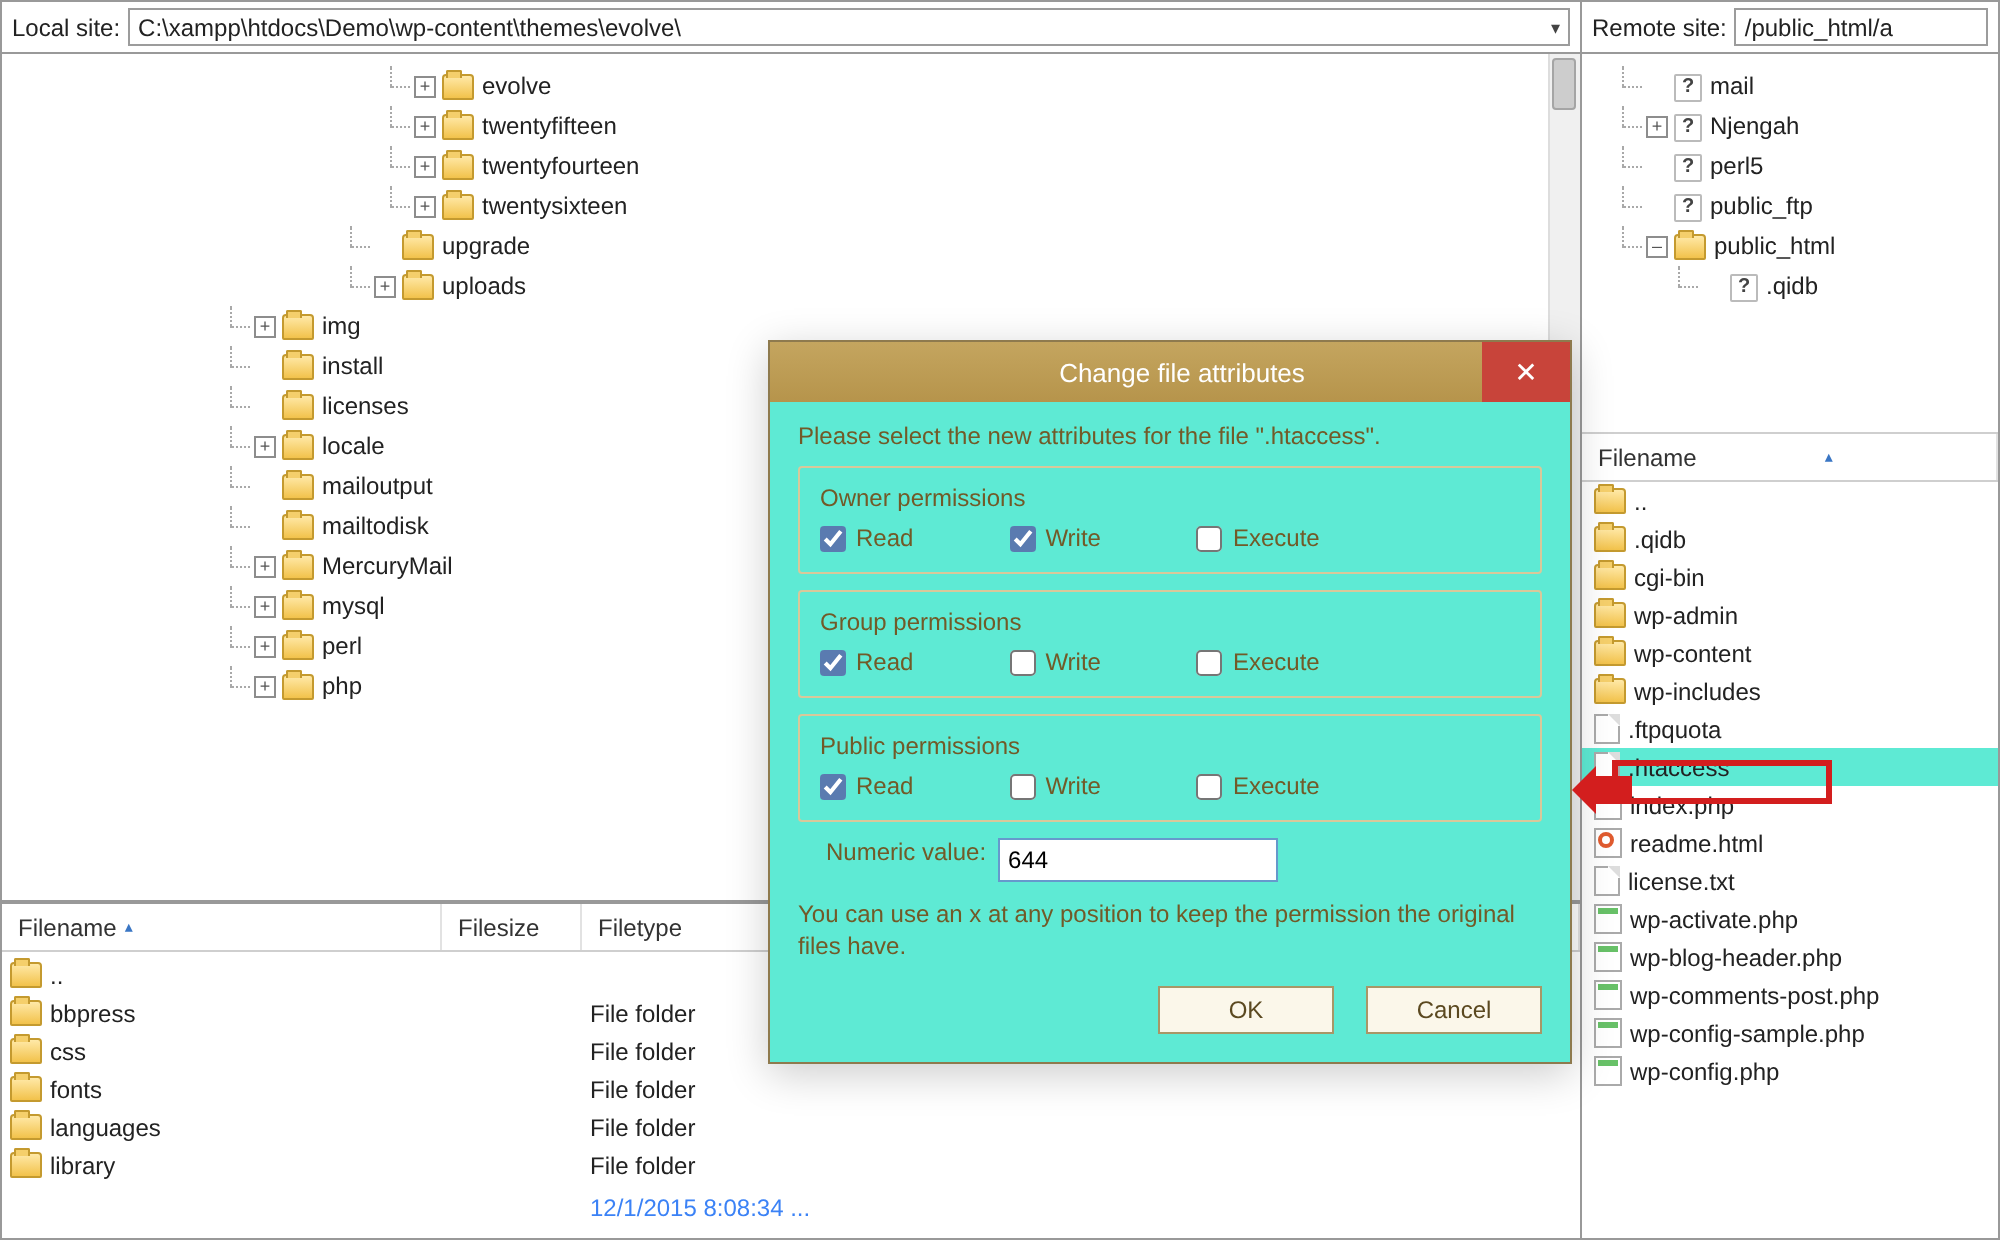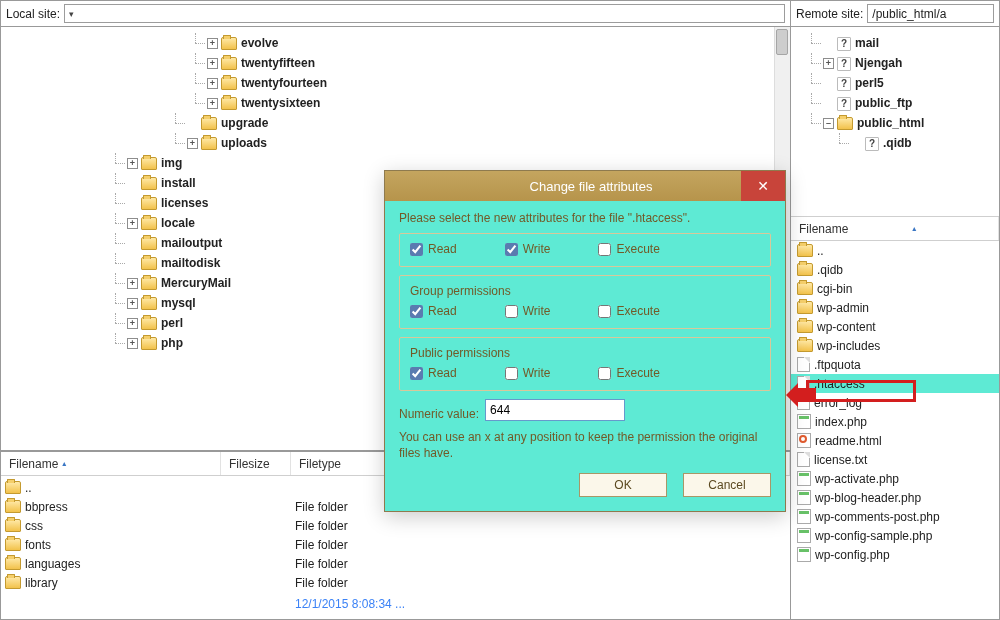--- a/index.html
+++ b/index.html
@@ -12,21 +12,21 @@
   .path-bar { display:flex; align-items:center; gap:4px; padding:3px 5px; border-bottom:1px solid #999; height:26px;text-align:right; }
   .path-bar label { font-size:12px; }
   .path-bar .combo { flex:1; border:1px solid #9c9c9c; background:#fff; height:19px; display:flex; align-items:center; padding:0 4px; font-size:12px; justify-content:space-between; }
   .combo .caret { font-size:9px; color:#444; }
 
   .tree-zone { flex:1; overflow:auto; position:relative; padding:6px 4px 6px 6px; border-bottom:1px solid #999;}
   .tree-zone .scroll-gutter { position:absolute; right:0; top:0; bottom:0; width:16px; background:#f0f0f0; border-left:1px solid #ddd;}
   .tree-zone .scroll-thumb { position:absolute; right:2px; top:2px; width:12px; height:26px; background:#cdcdcd; border:1px solid #a5a5a5; border-radius:2px;}
   ul.tree,ul.tree ul{ list-style:none; padding-left:18px; }
   ul.tree>li>ul{padding-left:28px;}
-  ul.tree li { position:relative; white-space:nowrap; height:20px; line-height:20px;font-weight:bold;}
+  ul.tree li { position:relative; white-space:nowrap; height:20px; line-height:20px;}
   ul.tree li::before{ content:""; position:absolute; left:-12px; top:0; bottom:50%; border-left:1px dotted #a9a9a9;}
   ul.tree li::after{ content:""; position:absolute; left:-12px; top:10px; width:10px; border-top:1px dotted #a9a9a9;}
   ul.tree li:last-child::before{bottom:10px;}
   .expander{display:inline-flex;width:11px;height:11px;border:1px solid #8d8d8d;background:#fff;vertical-align:middle;align-items:center;justify-content:center;font-size:9px;line-height:1;margin-right:3px;color:#555;}
   .noexp{display:inline-block;width:14px;}
   .folder-icon{display:inline-flex;width:16px;height:13px;background:linear-gradient(#ffe9a8,#f2c24b);border:1px solid #c49a2f;border-radius:2px 2px 1px 1px; vertical-align:middle; margin-right:4px; position:relative;}
   .folder-icon::before{content:"";position:absolute;top:-3px;left:1px;width:6px;height:3px;background:#f5cf6b;border:1px solid #c49a2f;border-bottom:none;border-radius:1px 1px 0 0;}
   .unknown-icon{display:inline-flex;width:14px;height:14px;background:#fff;border:1px solid #bbb;vertical-align:middle;margin-right:4px;align-items:center;justify-content:center;font-size:10px;font-weight:bold;color:#444;border-radius:1px;}
   .unknown-icon::after{content:"?";}
   .file-icon{display:inline-flex;width:13px;height:15px;background:#fff;border:1px solid #aaa;vertical-align:middle;margin-right:4px;position:relative;}
@@ -55,39 +55,40 @@
   .dialog{position:absolute;left:384px;top:170px;width:402px;background:#5eead4;border:1px solid #8e7a4e;box-shadow:0 5px 20px rgba(0,0,0,.2);}
   .dialog .titlebar{height:30px;background:linear-gradient(#c4a55f,#b6944b);display:flex;align-items:center;padding:0 0 0 12px;color:#fff;font-size:13px;justify-content:center;position:relative;}
   .dialog .titlebar span{color:#fff;}
   .dialog .closebtn{position:absolute;right:0;top:0;width:44px;height:30px;background:#c8443a;color:#fff;display:flex;align-items:center;justify-content:center;font-size:14px;}
   .dialog .body{padding:10px 14px 14px;color:#725a28;font-size:12px;}
   .group{border:1px solid #d9c89a;border-radius:2px;padding:8px 10px 10px;margin:8px 0;}
   .group .gtitle{font-size:12px;margin-bottom:6px;}
   .checks{display:flex;gap:48px;}
   .chk{display:flex;align-items:center;gap:5px;}
   .chk input{accent-color:#5a7bb0;width:13px;height:13px;}
-  .numrow{display:flex;align-items:flex-end;gap:6px;margin:8px 0;}
+  .numrow{display:flex;align-items:flex-start;gap:6px;margin:8px 14px;}
   .numrow input{width:140px;height:22px;border:1px solid #6699cc;padding:0 4px;font-size:12px;}
   .hint{line-height:1.35;margin-top:6px;}
   .btnrow{display:flex;gap:16px;justify-content:flex-end;margin-top:12px;}
   .btnrow button{width:88px;height:24px;border:1px solid #a89767;background:#fbf7ea;font-size:12px;color:#5b4920;}
 
   .arrow-annot{position:absolute;left:786px;top:385px;width:130px;height:22px;pointer-events:none;}
   .arrow-annot svg{overflow:visible;}
   .highlight-box{position:absolute;border:3px solid #d31e1e;pointer-events:none;}
 </style>
 </head>
 <body>
 
 <div class="outer">
 
   <div class="left">
     <div class="path-bar">
       <label>Local site:</label>
       <div class="combo">
+        <span>C:\xampp\htdocs\Demo\wp-content\themes\evolve\</span>
         <span class="caret">▾</span>
       </div>
     </div>
 
     <div class="tree-zone">
       <div class="scroll-gutter">
         <div class="scroll-thumb"></div>
       </div>
       <ul class="tree" style="padding-left:200px">
         <li><span class="expander">+</span><span class="folder-icon"></span><span>evolve</span></li>
@@ -230,24 +231,20 @@
           </div>
           <div class="right-file-row">
             <span class="file-icon"></span>
             <span>.ftpquota</span>
           </div>
           <div class="right-file-row sel">
             <span class="file-icon"></span>
             <span>.htaccess</span>
           </div>
           <div class="right-file-row">
-            <span class="file-icon"></span>
-            <span>error_log</span>
-          </div>
-          <div class="right-file-row">
             <span class="php-icon"></span>
             <span>index.php</span>
           </div>
           <div class="right-file-row">
             <span class="html-icon"></span>
             <span>readme.html</span>
           </div>
           <div class="right-file-row">
             <span class="file-icon"></span>
             <span>license.txt</span>
@@ -281,20 +278,21 @@
   <div class="titlebar">
     <span>Change file attributes</span>
     <div class="closebtn">
         <span>✕</span>
       </div>
   </div>
   <div class="body">
     <div>Please select the new attributes for the file ".htaccess".</div>
 
     <div class="group">
+      <div class="gtitle">Owner permissions</div>
       <div class="checks">
         <label class="chk">
             <input type="checkbox" checked="" style="">
             <span>Read</span>
           </label>
         <label class="chk">
             <input type="checkbox" checked="" style="">
             <span>Write</span>
           </label>
         <label class="chk">

